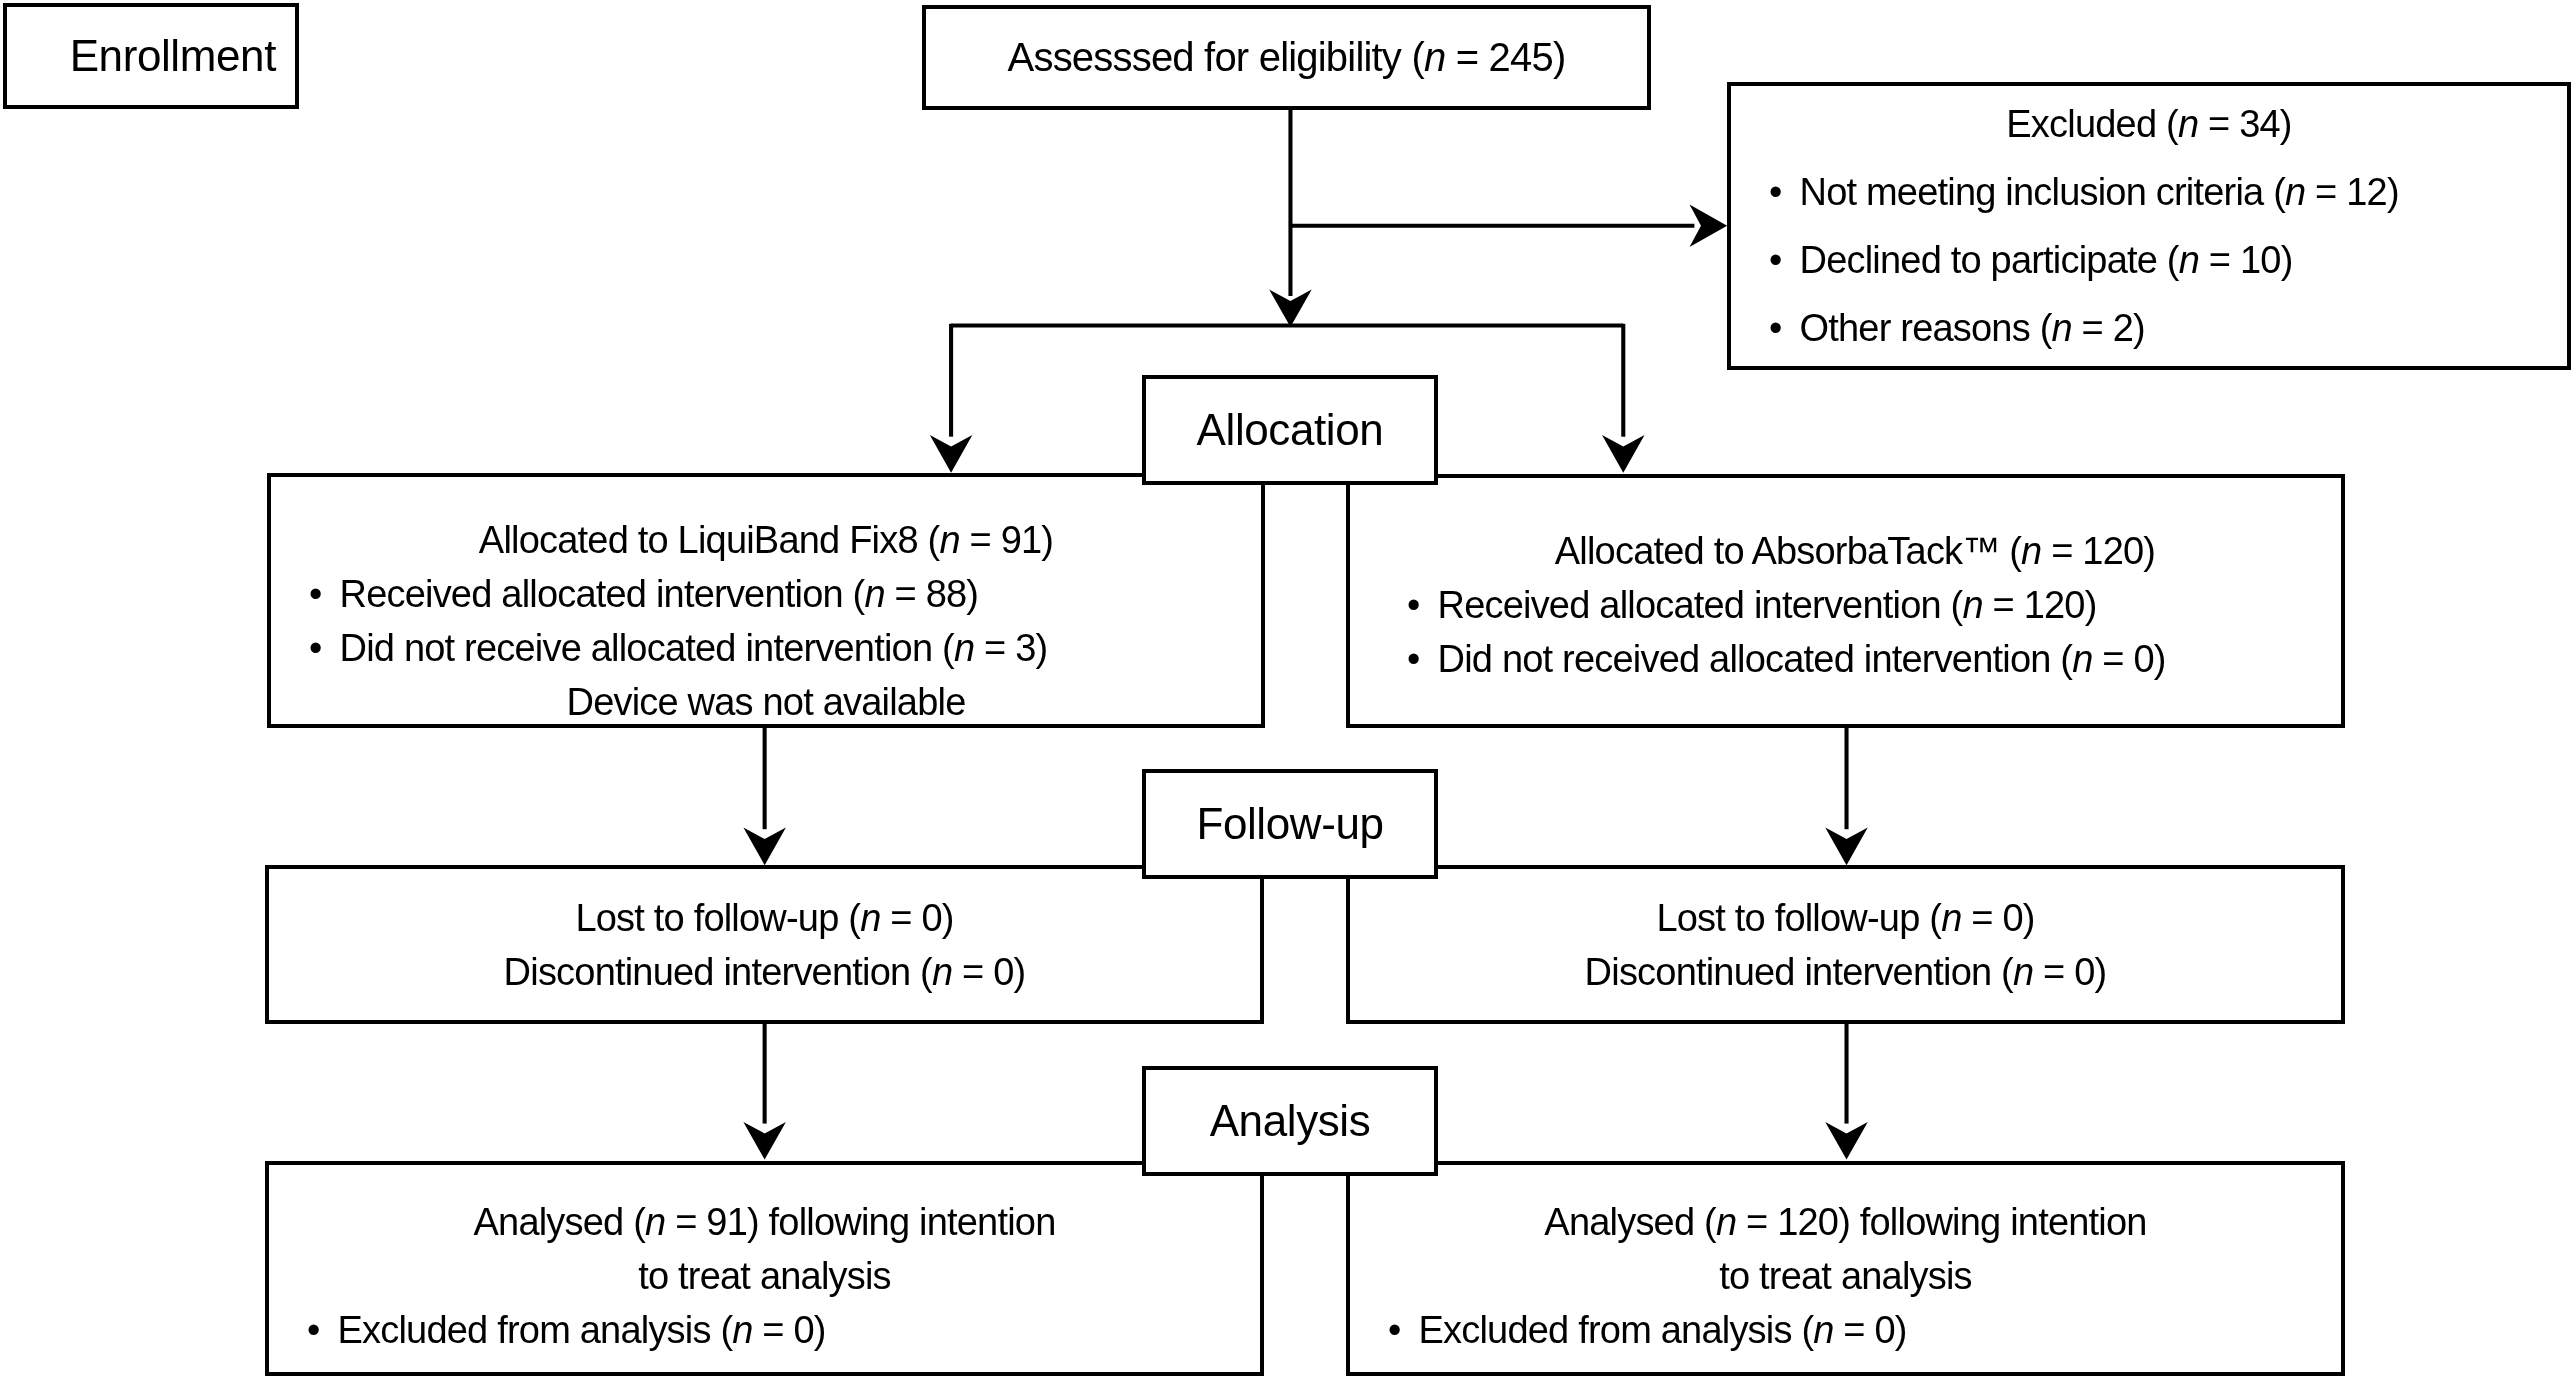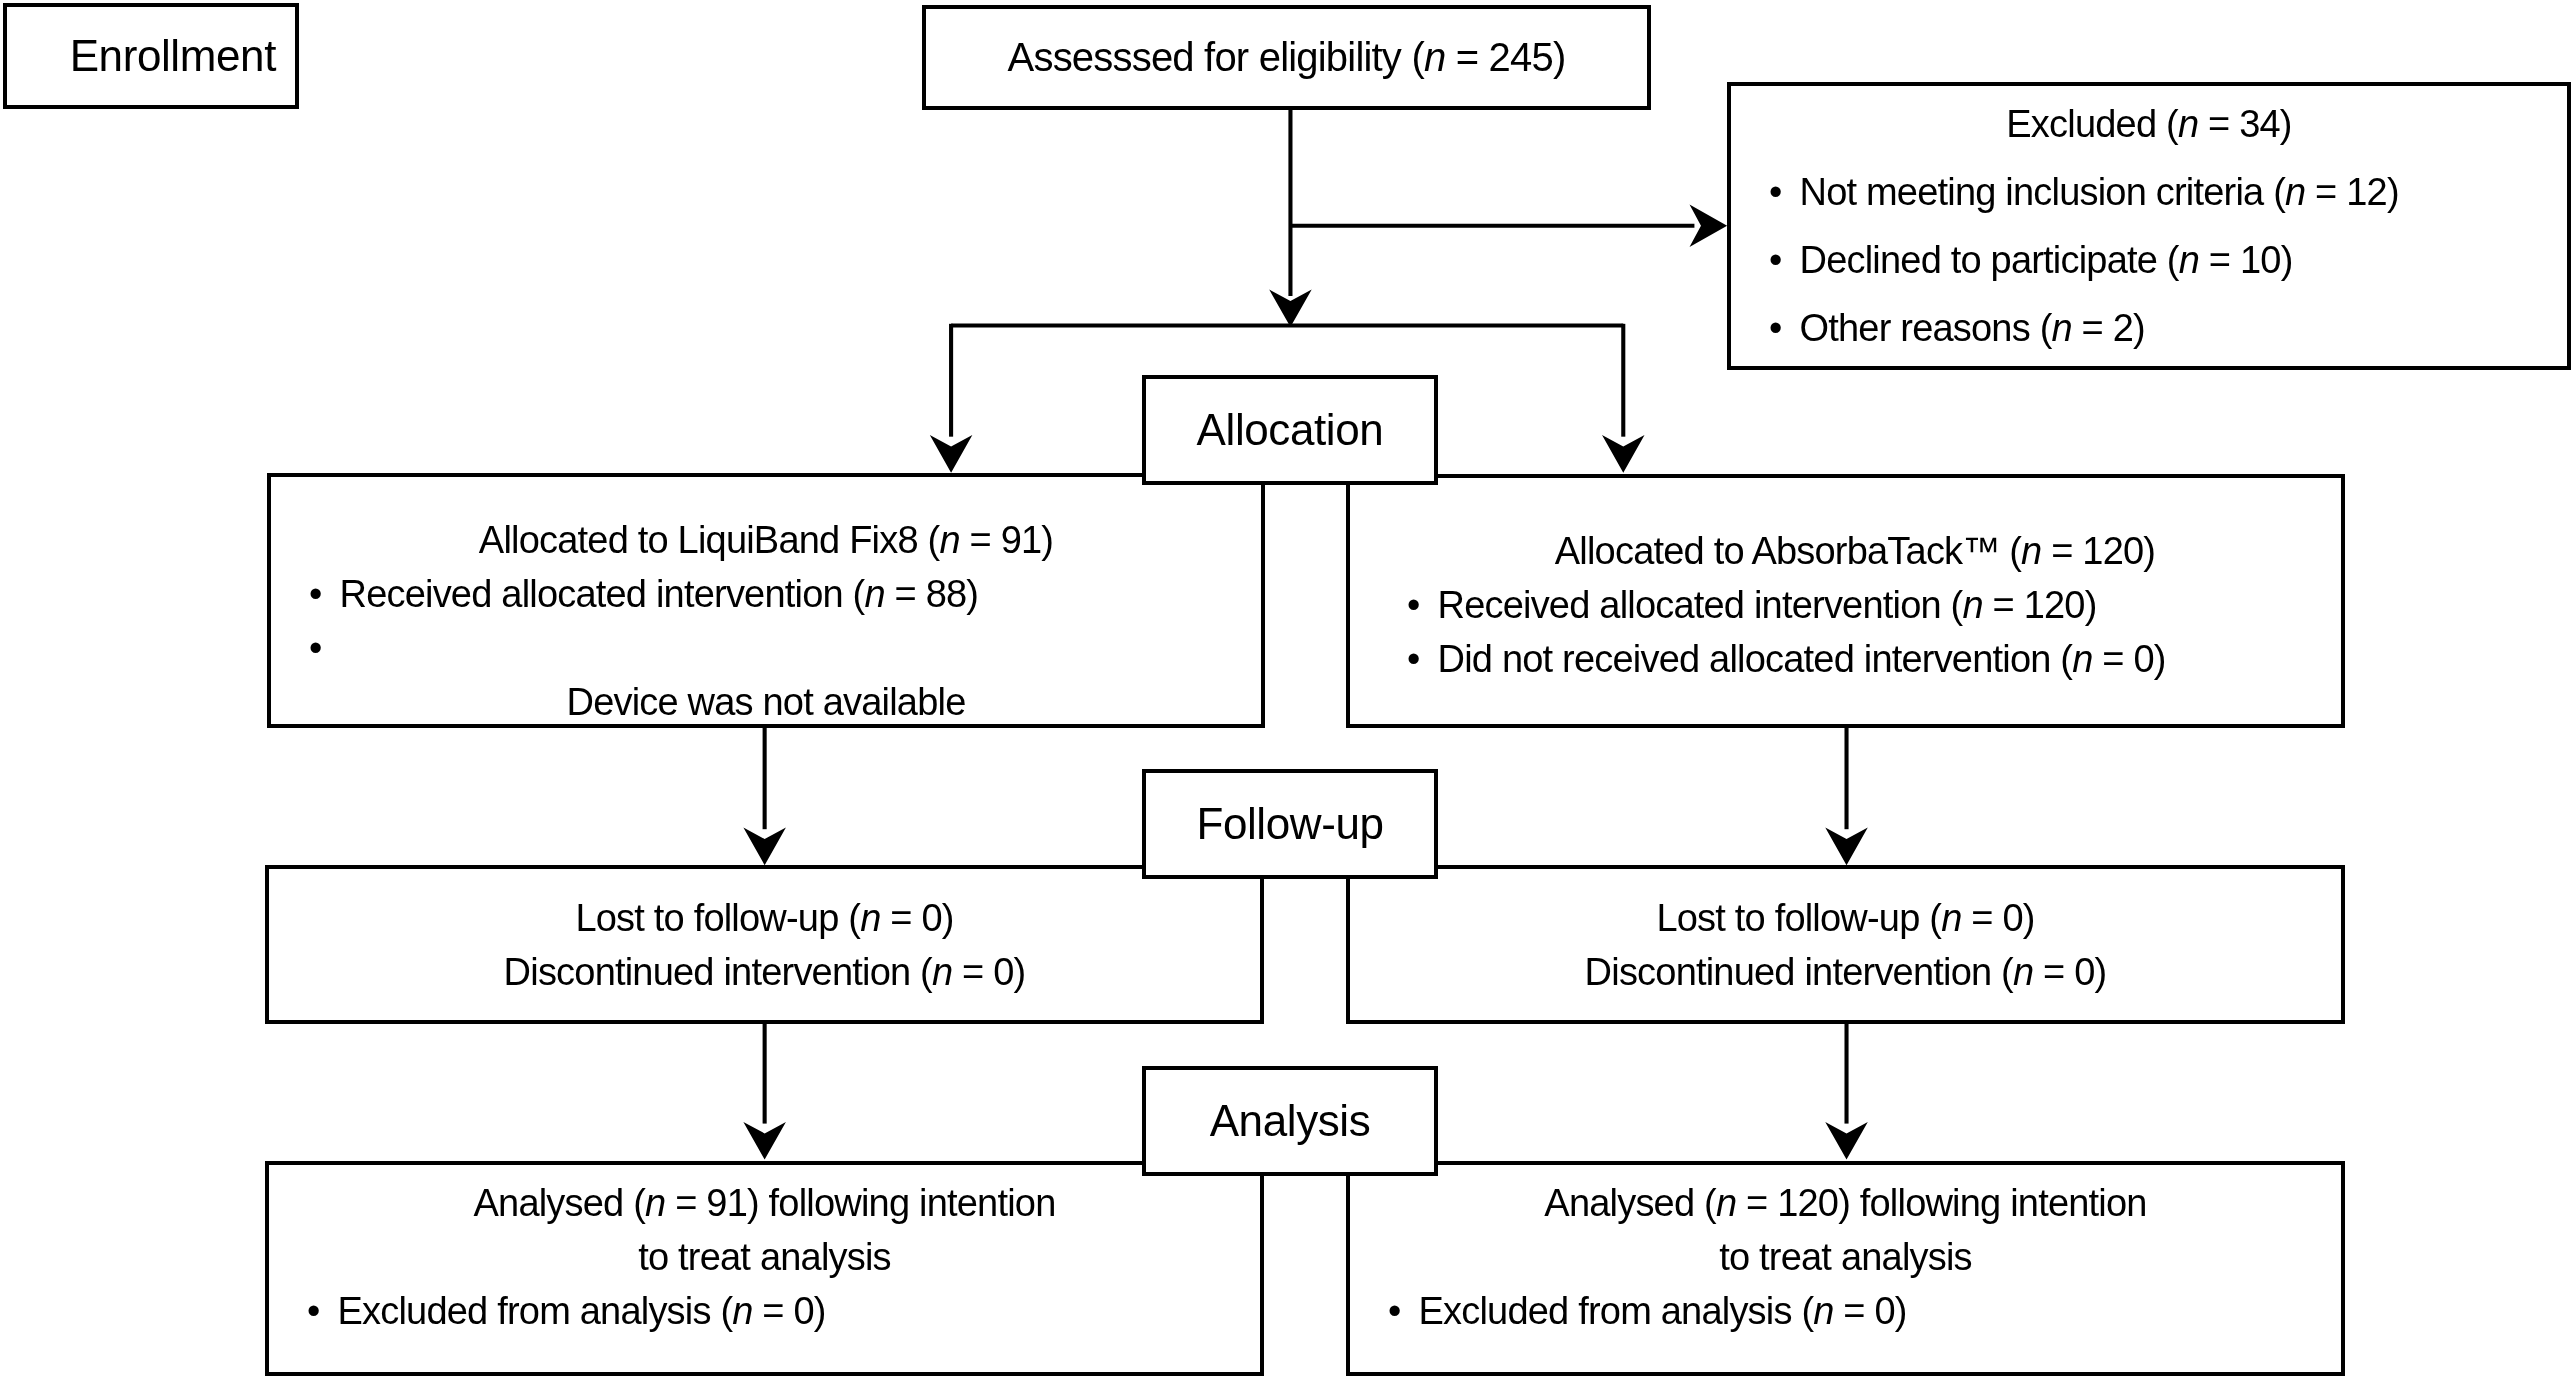--- a/index.html
+++ b/index.html
@@ -48,21 +48,21 @@
   .bullet-line {
     display: flex;
     align-items: baseline;
     text-align: left;
     padding-left: 38px;
   }
   .bullet-glyph { margin-right: 18px; flex: 0 0 auto; }
   .fmt i { font-style: italic; }
   .pad-top-26 { padding-top: 36px; }
   .pad-top-56 { padding-top: 46px; padding-left: 19px; }
-  .pad-top-30 { padding-top: 11px; }
+  .pad-top-30 { padding-top: 30px; }
 </style>
 </head>
 <body>
 
 <div class="canvas">
 
   <svg class="svg-layer" viewBox="0 0 3150 1690" xmlns="http://www.w3.org/2000/svg">
 
     <line x1="1578" y1="132" x2="1578" y2="362" stroke="#000" stroke-width="5"></line>
     <polygon points="1552,354 1578,400 1604,354 1578,368" fill="#000"></polygon>
@@ -116,20 +116,21 @@
   </div>
 
   <div class="box body-text pad-top-26" style="left:267px; top:473px; width:998px; height:255px;">
     <div class="line center fmt">Allocated to LiquiBand Fix8 (<i>n</i> = 91)</div>
     <div class="line bullet-line">
       <span class="bullet-glyph">•</span>
       <span class="fmt">Received allocated intervention (<i>n</i> = 88)</span>
     </div>
     <div class="line bullet-line">
       <span class="bullet-glyph">•</span>
+      <span class="fmt">Did not receive allocated intervention (<i>n</i> = 3)</span>
     </div>
     <div class="line center fmt">Device was not available</div>
   </div>
 
   <div class="box body-text pad-top-56" style="left:1346px; top:474px; width:999px; height:254px;">
     <div class="line center fmt">Allocated to AbsorbaTack™ (<i>n</i> = 120)</div>
     <div class="line bullet-line">
       <span class="bullet-glyph">•</span>
       <span class="fmt">Received allocated intervention (<i>n</i> = 120)</span>
     </div>

